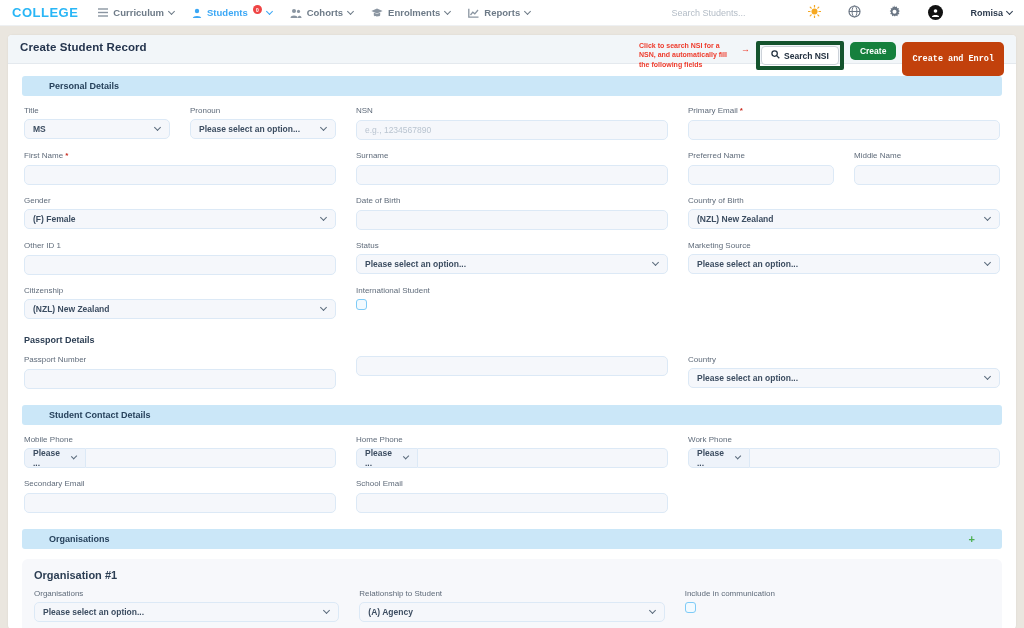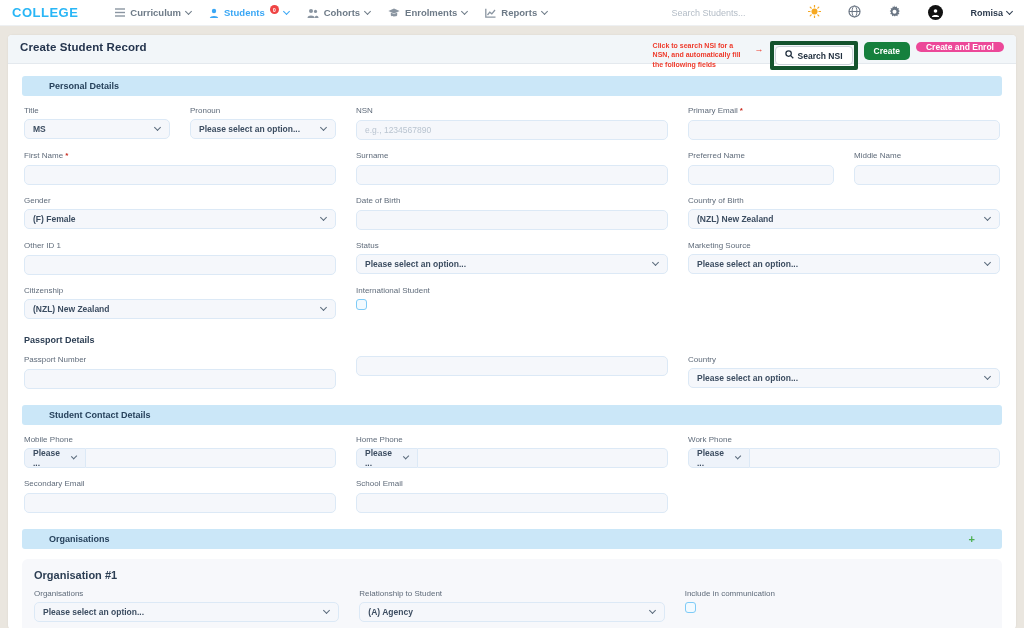--- a/index.html
+++ b/index.html
@@ -1,20 +1,20 @@
 <!DOCTYPE html>
 <html><head>
 <meta charset="utf-8">
 <style>
   * { margin:0; padding:0; box-sizing:border-box; }
   html,body { width:1024px; height:628px; overflow:hidden; font-family:"Liberation Sans",sans-serif; background:#eae6df; }
 
   
   .navbar { height:26px; background:#ffffff; display:flex; align-items:center; padding:0 12px; gap:18px; border-bottom:1px solid #eef0f2; }
-  .logo { color:#29b6f6; font-weight:800; font-size:13px; letter-spacing:.5px; margin-right:19px; }
+  .logo { color:#29b6f6; font-weight:800; font-size:13px; letter-spacing:.5px; margin-right:2px; }
   .nav-item { display:flex; align-items:center; gap:5px; font-size:9.5px; font-weight:600; color:#6d7a87; cursor:pointer; position:relative; }
   .nav-item.active { color:#3aa7f5; }
   .nav-item svg { display:block; }
   .chev { width:5px; height:5px; border-right:1.3px solid currentColor; border-bottom:1.3px solid currentColor; transform:rotate(45deg); display:inline-block; margin-top:-3px; }
   .badge { background:#ef4444; color:#fff; font-size:5.5px; font-weight:700; width:9px; height:9px; border-radius:50%; display:flex; align-items:center; justify-content:center; margin-top:-6px; }
   .nav-right { margin-left:auto; display:flex; align-items:center; gap:27px; }
   .nav-search { border:none; outline:none; font-size:9px; color:#7a8794; width:110px; background:transparent; font-family:inherit; }
   .nav-search::placeholder { color:#b3bcc6; }
   .avatar { width:15px; height:15px; border-radius:50%; background:#111; display:flex; align-items:center; justify-content:center; }
   .user-name { font-size:9px; font-weight:700; color:#2d3b4e; display:flex; align-items:center; gap:4px; }
@@ -22,21 +22,21 @@
   
   .card { margin:9px 8px 0 8px; background:#ffffff; border-radius:4px; height:594px; box-shadow:0 0 2px rgba(0,0,0,.08); overflow:hidden; }
   .card-header { background:#f2f6f9; border-bottom:1px solid #e4e9ee; height:29px; display:flex; align-items:flex-start; padding:6px 12px 0 12px; }
   .page-title { font-size:11.5px; font-weight:800; color:#24344d; letter-spacing:.1px; }
   .header-actions { margin-left:auto; display:flex; align-items:flex-start; gap:6px; }
   .annotation { color:#ee3b2c; font-size:7px; line-height:1.35; font-weight:600; text-align:left; width:96px; }
   .arrow { color:#ee3b2c; font-size:9px; font-weight:700; margin-top:3px; }
   .nsi-box { border:4px solid #14532d; padding:1px; border-radius:2px; }
   .btn-nsi { background:#fff; border:1px solid #ccd2d9; border-radius:4px; font-size:8.5px; font-weight:700; color:#22303f; padding:3px 9px; display:flex; align-items:center; gap:4px; cursor:pointer; font-family:inherit; }
   .btn-create { background:#15803d; border:none; color:#fff; font-size:8.5px; font-weight:700; border-radius:5px; padding:4px 10px; cursor:pointer; font-family:inherit; margin-top:1px; }
-  .btn-enrol { background:#ec4899; border:none; color:#fff; font-size:8.5px; font-weight:700; border-radius:5px; padding:0 10px; cursor:pointer; font-family:Liberation Sans, sans-serif; margin-top:1px; }
+  .btn-enrol { background:#c2410c; border:none; color:#fff; font-size:8.5px; font-weight:700; border-radius:5px; padding:12px 10px; cursor:pointer; font-family:Liberation Mono, monospace; margin-top:1px; }
 
   .card-body { padding:12px 14px; }
 
   .section-bar { background:#cbe7f8; border-radius:3px; padding:5px 27px; font-size:9px; font-weight:700; color:#27425c; display:flex; align-items:center; }
   .plus { margin-left:auto; color:#4caf50; font-weight:800; font-size:11px; line-height:9px; cursor:pointer; }
   .sub-heading { font-size:9px; font-weight:800; color:#2c3e53; margin:16px 2px 0 2px; }
 
   .grid { display:grid; grid-template-columns:repeat(12,1fr); column-gap:20px; row-gap:11px; margin-top:10px; padding:0 2px; }
   .s2 { grid-column:span 2; } .s4 { grid-column:span 4; }
   .flabel { font-size:8px; color:#5f6b7a; margin-bottom:4px; display:flex; gap:2px; font-weight:500; }

